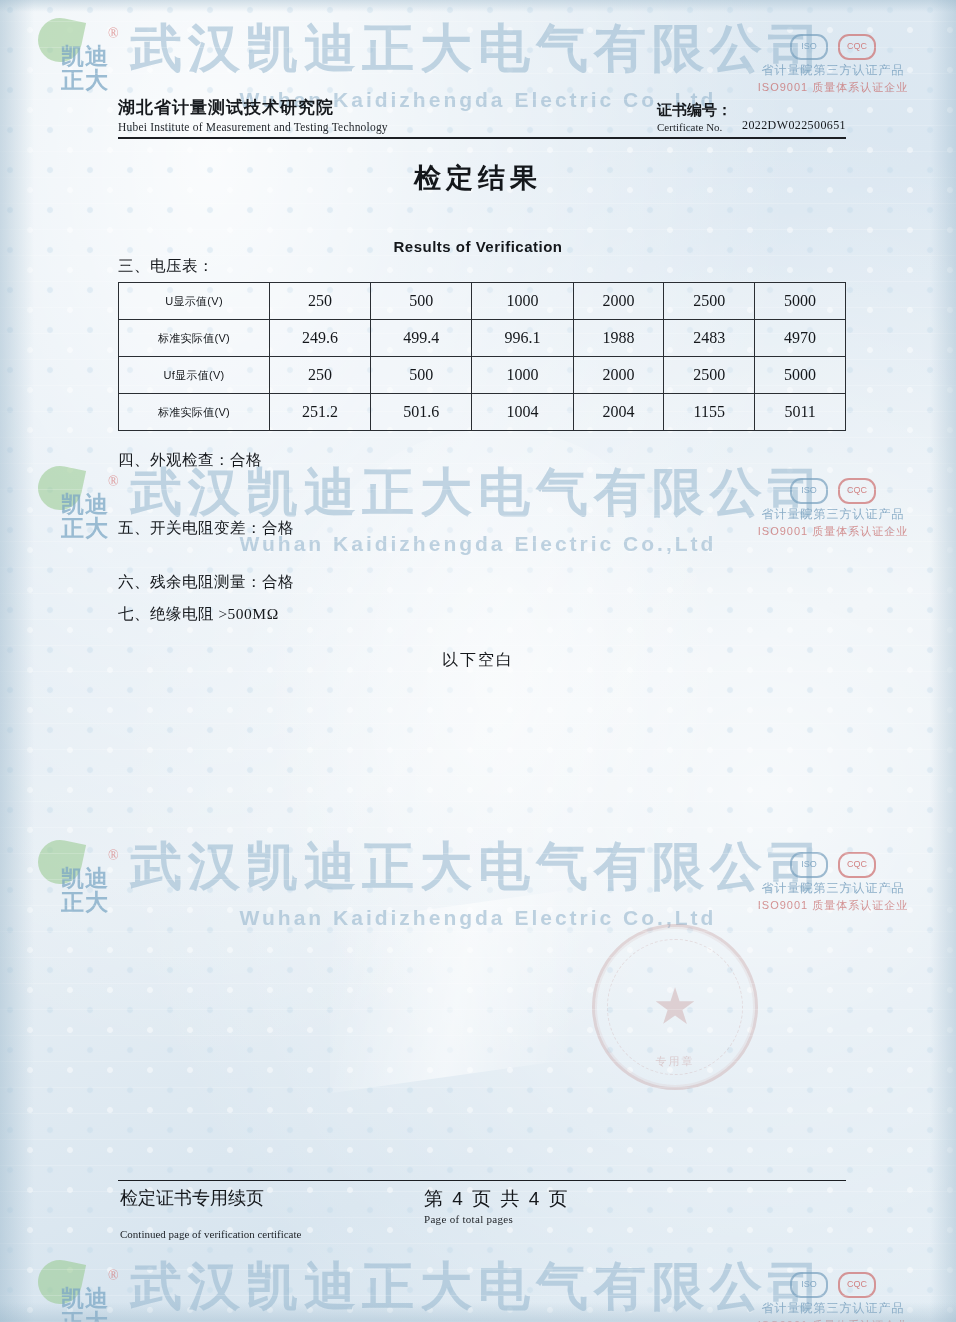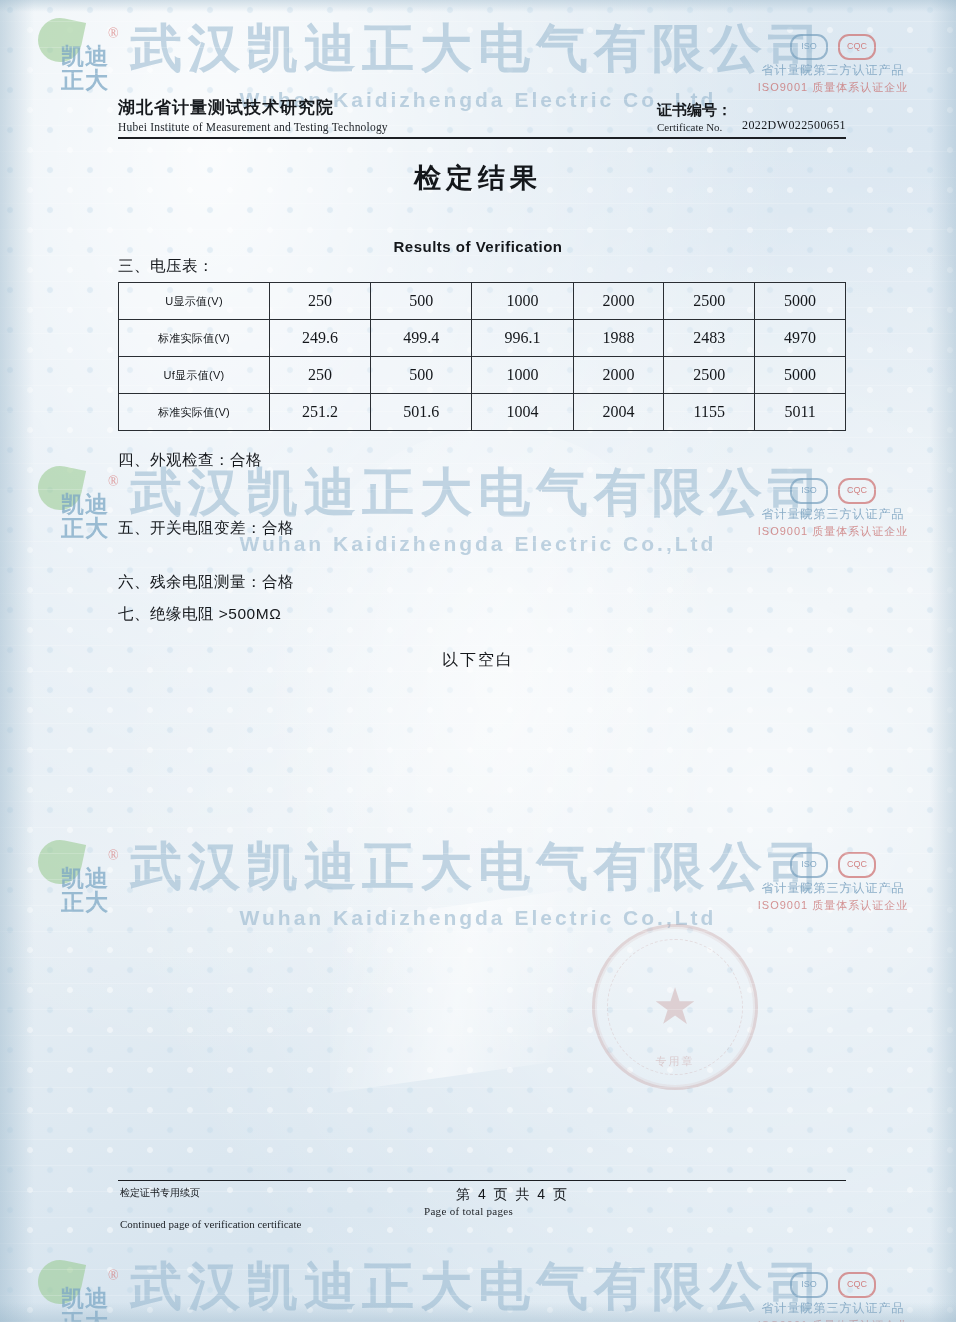--- a/index.html
+++ b/index.html
@@ -299,21 +299,21 @@
     font-weight: bold;
     font-size: 15px;
     letter-spacing: .5px;
     color: #14171b;
     margin-top: 36px;
   }
 
   .section-label {
     position: absolute;
     left: 118px;
-    font-family: Liberation Sans, sans-serif;
+    font-family: Liberation Serif, serif;
     font-size: 15.5px;
     color: #15181c;
     letter-spacing: .5px;
   }
 
   table.results {
     position: absolute;
     left: 118px;
     top: 282px;
     width: 728px;
@@ -355,40 +355,39 @@
     width: 728px;
     border-bottom: 1.5px solid #1c1f24;
   }
   .footer-left {
     position: absolute;
     left: 120px;
     top: 1186px;
   }
   .footer-left .f-cn {
     font-family: Liberation Sans, sans-serif;
-    font-size: 10px;
+    font-size: 18px;
     color: #15181c;
   }
   .footer-left .f-en {
     font-family: "Liberation Serif", serif;
     font-size: 11px;
     color: #23272c;
     margin-top: 18px;
   }
   .footer-mid {
     position: absolute;
     left: 424px;
     top: 1186px;
   }
   .footer-mid .f-cn {
     font-family: "Liberation Sans", sans-serif;
-    font-size: 14px;
+    font-size: 19px;
     color: #15181c;
     letter-spacing: 2px;
-    margin-left: 32px;
   }
   .footer-mid .f-en {
     font-family: "Liberation Serif", serif;
     font-size: 11px;
     color: #23272c;
     margin-top: 1px;
     letter-spacing: .3px;
   }
 
   

